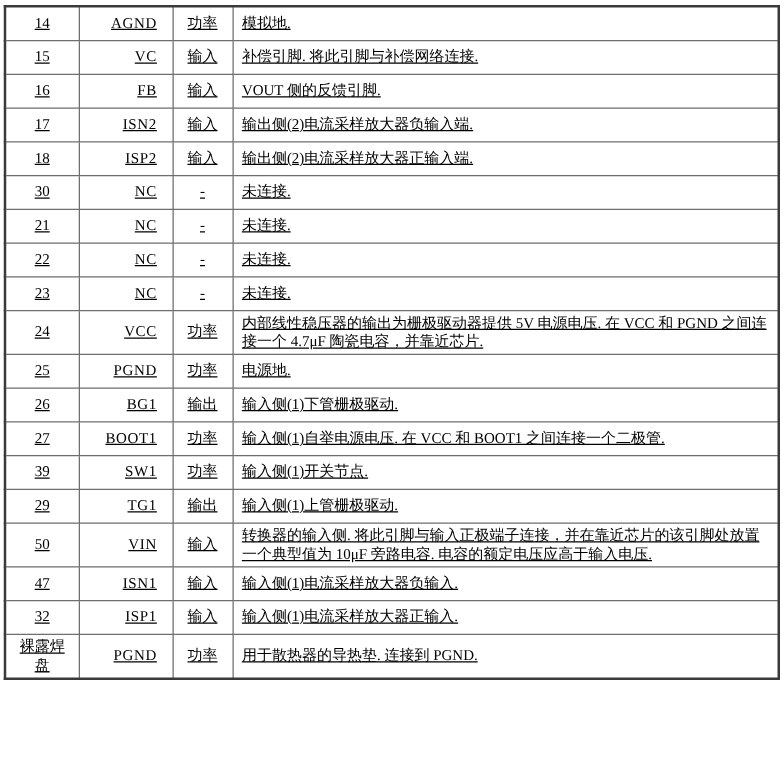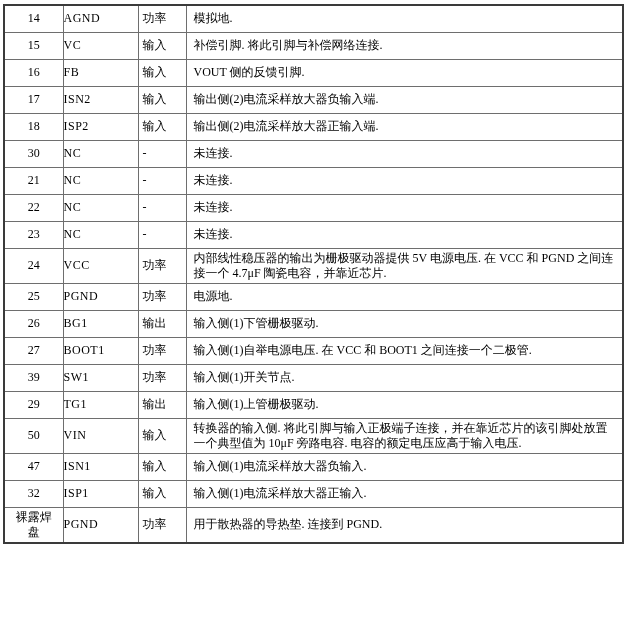--- a/index.html
+++ b/index.html
@@ -10,40 +10,41 @@
     height: 618px;
     overflow: hidden;
   }
   .page {
     box-sizing: border-box;
     width: 626px;
     height: 485px;
     padding: 4px 0 0 3px;
     font-family: "Liberation Serif", "DejaVu Serif", serif;
     color: #000000;
+    text-decoration: underline;
   }
   table.pin-table {
     border-collapse: collapse;
     table-layout: fixed;
     width: 619px;
     border: 2px solid #3a3a3a;
   }
   table.pin-table td {
     border: 1px solid #6e6e6e;
     font-size: 12px;
     line-height: 15px;
     color: #000000;
     vertical-align: middle;
     overflow: hidden;
     word-break: break-all;
   }
   table.pin-table tr { height: 27px; }
   td.col-pin  { text-align: center; padding: 2px 8px; }
-  td.col-name { text-align: left; padding: 2px 0; letter-spacing: 0.5px; }
-  td.col-type { text-align: left; padding: 2px 4px; }
+  td.col-name { text-align: right; padding: 2px 12px; letter-spacing: 0.5px; }
+  td.col-type { text-align: center; padding: 2px 4px; }
   td.col-desc { text-align: left;   padding: 2px 6px 2px 7px; margin-left: 39px; }
 </style>
 </head>
 <body>
 
 <div class="page">
   <table class="pin-table">
     <colgroup>
       <col style="width:59px">
       <col style="width:75px">

